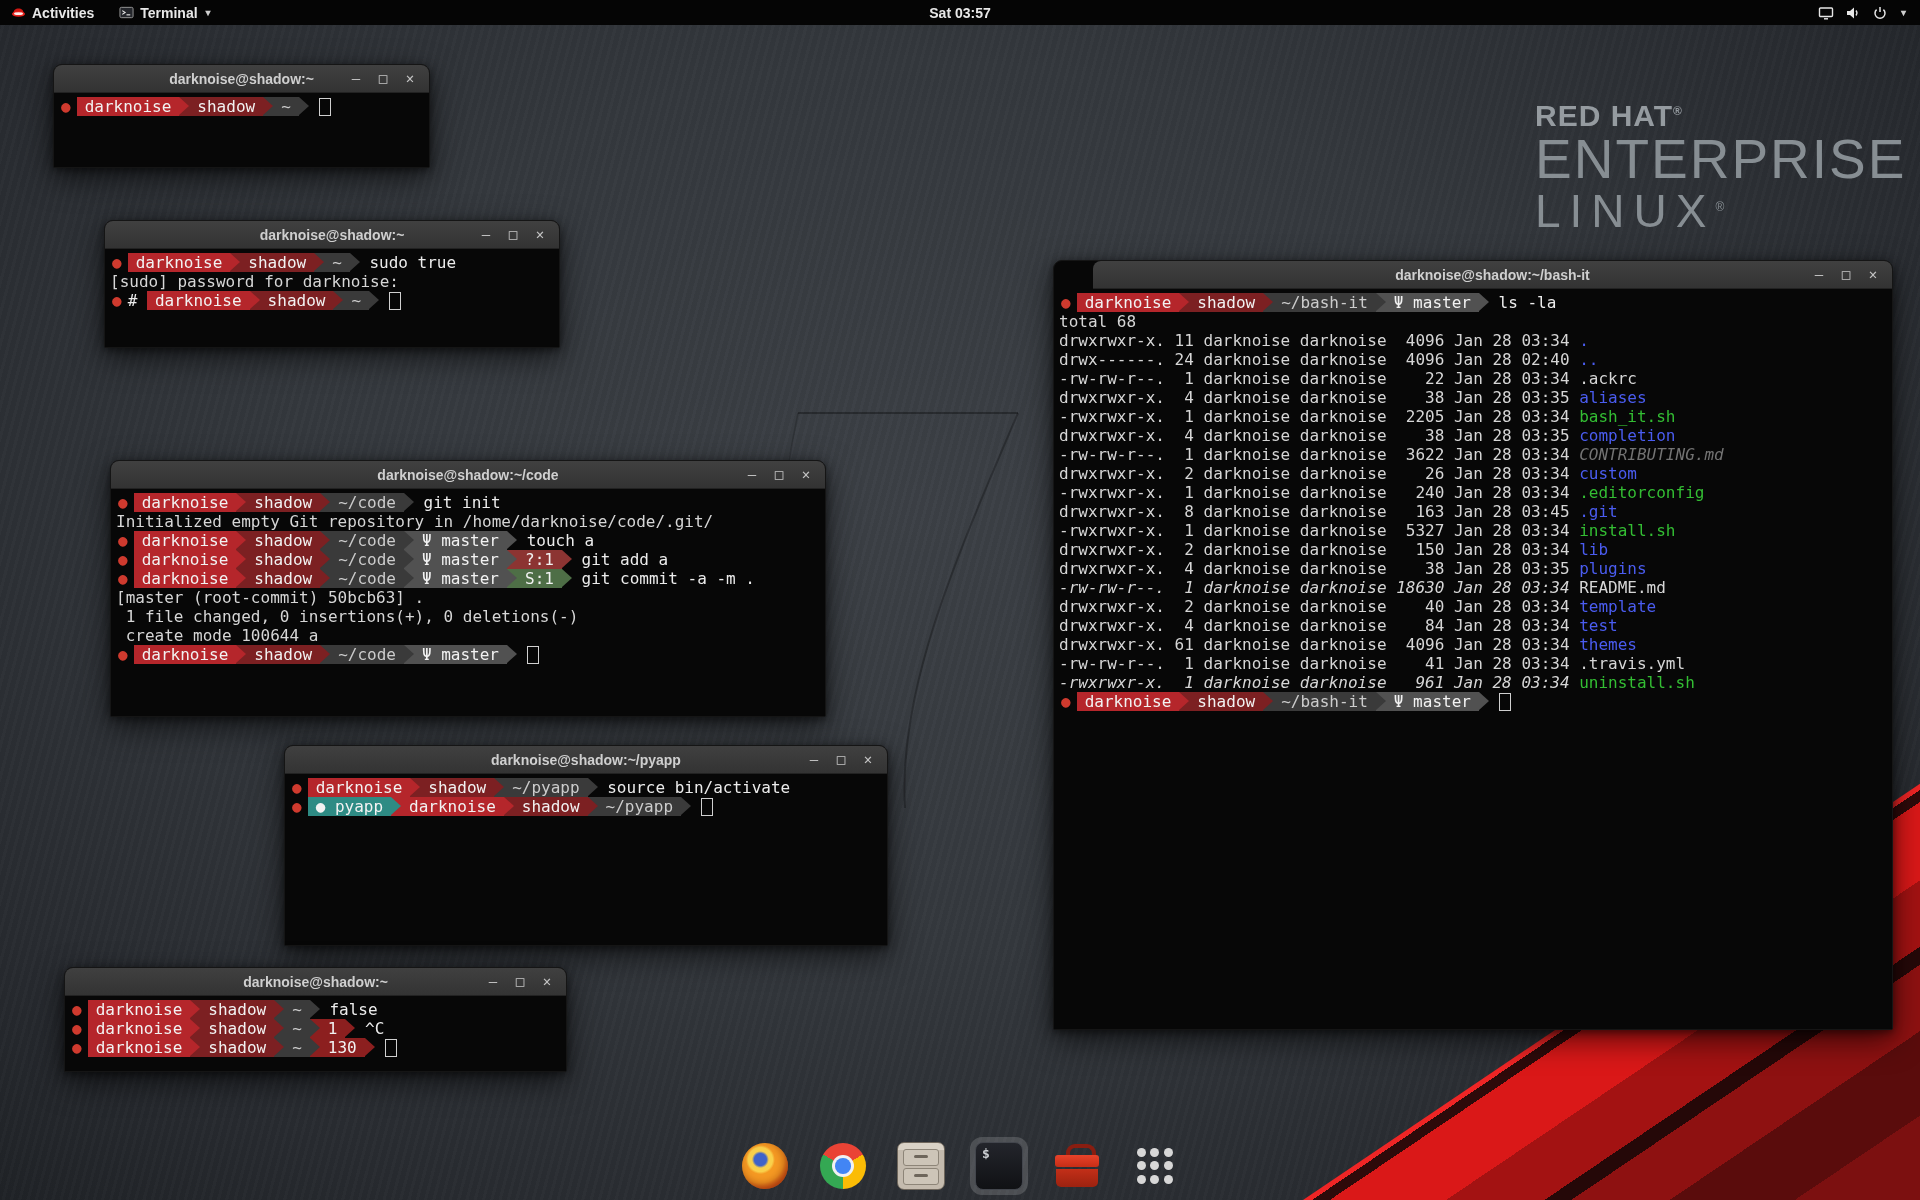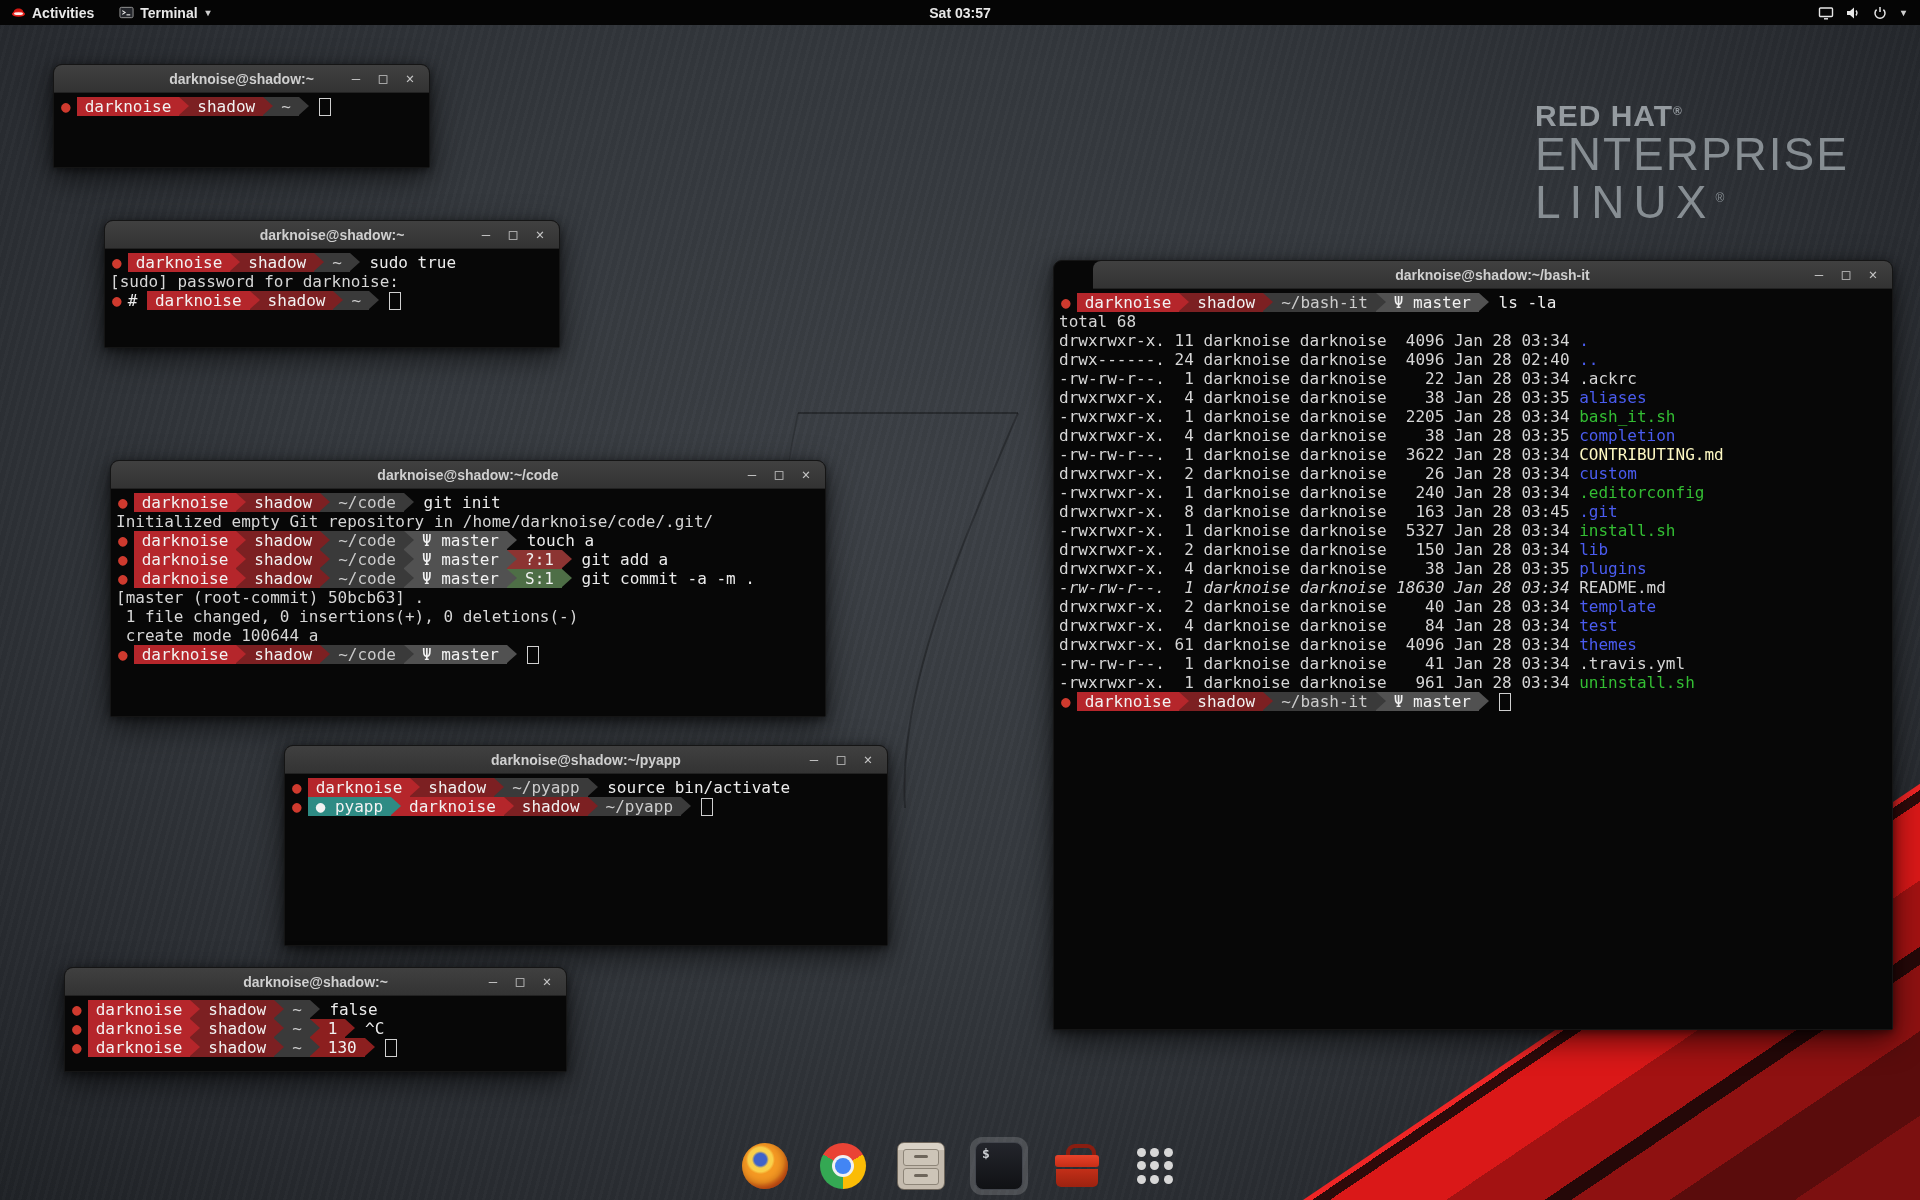--- a/index.html
+++ b/index.html
@@ -12,21 +12,21 @@
   .wall-arcs{position:absolute;inset:0;pointer-events:none;}
   .stripes{position:absolute;left:1303px;top:1200px;width:780px;height:620px;
     transform:rotate(-34deg);transform-origin:0 0;
     background:linear-gradient(to bottom,
       #ef2525 0 5px, #2e0a0a 5px 15px, #da1818 15px 80px, #a31212 80px 135px,
       #250808 135px 150px, #8e1111 150px 205px, #5a0c0c 205px 275px,
       #7c1010 275px 380px, #420909 380px 500px, #2c0606 500px 620px);}
   
   .brand{position:absolute;left:1535px;top:100px;color:#878e93;line-height:1.04;}
   .brand .rh{font-size:30px;font-weight:700;letter-spacing:1px;color:#959ba0;}
-  .brand .ent{font-size:46px;font-weight:300;letter-spacing:2px;}
+  .brand .ent{font-size:55px;font-weight:300;letter-spacing:2px;}
   .brand .lin{font-size:46px;font-weight:300;letter-spacing:9px;}
   .brand sup{font-size:12px;letter-spacing:0;}
   
   .topbar{position:absolute;left:0;top:0;right:0;height:25px;background:#050505;z-index:100;
     display:flex;align-items:center;color:#e8e8e8;font-size:14px;font-weight:600;}
   .tb-left{display:flex;align-items:center;height:100%;}
   .tb-activities,.tb-appmenu{display:flex;align-items:center;gap:6px;padding:0 11px;height:100%;cursor:default;}
   .tb-appmenu{padding-left:14px;}
   .caret{font-size:10px;color:#cfcfcf;margin-left:2px;}
   .tb-clock{position:absolute;left:50%;transform:translateX(-50%);top:0;height:25px;display:flex;align-items:center;}
@@ -232,33 +232,33 @@
   </div>
   <div class="term-body">
       <div class="term-line"><span class="txt" style="color: rgb(207, 58, 46); padding: 0px 6px 0px 2px;">●</span><span class="seg" style="color: rgb(242, 242, 242); background: rgb(181, 38, 43);">darknoise</span><span class="arrow" style="background: rgb(124, 32, 34);"><i style="border-left-color: rgb(181, 38, 43);"></i></span><span class="seg" style="color: rgb(242, 242, 242); background: rgb(124, 32, 34);">shadow</span><span class="arrow" style="background: rgb(58, 58, 58);"><i style="border-left-color: rgb(124, 32, 34);"></i></span><span class="seg" style="color: rgb(204, 204, 204); background: rgb(58, 58, 58);">~/bash-it</span><span class="arrow" style="background: rgb(81, 81, 81);"><i style="border-left-color: rgb(58, 58, 58);"></i></span><span class="seg" style="color: rgb(242, 242, 242); background: rgb(81, 81, 81);">Ψ master</span><span class="arrow"><i style="border-left-color: rgb(81, 81, 81);"></i></span><span class="txt" style="color: rgb(236, 236, 236);"> ls -la</span></div>
       <div class="term-line"><span class="txt" style="color: rgb(214, 214, 214);">total 68</span></div>
       <div class="term-line"><span class="txt" style="color: rgb(214, 214, 214);">drwxrwxr-x. 11 darknoise darknoise  4096 Jan 28 03:34 </span><span class="txt" style="color: rgb(74, 92, 240);">.</span></div>
       <div class="term-line"><span class="txt" style="color: rgb(214, 214, 214);">drwx------. 24 darknoise darknoise  4096 Jan 28 02:40 </span><span class="txt" style="color: rgb(74, 92, 240);">..</span></div>
       <div class="term-line"><span class="txt" style="color: rgb(214, 214, 214);">-rw-rw-r--.  1 darknoise darknoise    22 Jan 28 03:34 </span><span class="txt" style="color: rgb(214, 214, 214);">.ackrc</span></div>
       <div class="term-line"><span class="txt" style="color: rgb(214, 214, 214);">drwxrwxr-x.  4 darknoise darknoise    38 Jan 28 03:35 </span><span class="txt" style="color: rgb(74, 92, 240);">aliases</span></div>
       <div class="term-line"><span class="txt" style="color: rgb(214, 214, 214);">-rwxrwxr-x.  1 darknoise darknoise  2205 Jan 28 03:34 </span><span class="txt" style="color: rgb(51, 189, 51);">bash_it.sh</span></div>
       <div class="term-line"><span class="txt" style="color: rgb(214, 214, 214);">drwxrwxr-x.  4 darknoise darknoise    38 Jan 28 03:35 </span><span class="txt" style="color: rgb(74, 92, 240);">completion</span></div>
-      <div class="term-line"><span class="txt" style="color: rgb(214, 214, 214);">-rw-rw-r--.  1 darknoise darknoise  3622 Jan 28 03:34 </span><span class="txt" style="color: #fef9c3;">CONTRIBUTING.md</span></div>
+      <div class="term-line"><span class="txt" style="color: rgb(214, 214, 214);">-rw-rw-r--.  1 darknoise darknoise  3622 Jan 28 03:34 </span><span class="txt" style="color: #737373; font-style: italic;">CONTRIBUTING.md</span></div>
       <div class="term-line"><span class="txt" style="color: rgb(214, 214, 214);">drwxrwxr-x.  2 darknoise darknoise    26 Jan 28 03:34 </span><span class="txt" style="color: rgb(74, 92, 240);">custom</span></div>
       <div class="term-line"><span class="txt" style="color: rgb(214, 214, 214);">-rwxrwxr-x.  1 darknoise darknoise   240 Jan 28 03:34 </span><span class="txt" style="color: rgb(51, 189, 51);">.editorconfig</span></div>
       <div class="term-line"><span class="txt" style="color: rgb(214, 214, 214);">drwxrwxr-x.  8 darknoise darknoise   163 Jan 28 03:45 </span><span class="txt" style="color: rgb(74, 92, 240);">.git</span></div>
       <div class="term-line"><span class="txt" style="color: rgb(214, 214, 214);">-rwxrwxr-x.  1 darknoise darknoise  5327 Jan 28 03:34 </span><span class="txt" style="color: rgb(51, 189, 51);">install.sh</span></div>
       <div class="term-line"><span class="txt" style="color: rgb(214, 214, 214);">drwxrwxr-x.  2 darknoise darknoise   150 Jan 28 03:34 </span><span class="txt" style="color: rgb(74, 92, 240);">lib</span></div>
       <div class="term-line"><span class="txt" style="color: rgb(214, 214, 214);">drwxrwxr-x.  4 darknoise darknoise    38 Jan 28 03:35 </span><span class="txt" style="color: rgb(74, 92, 240);">plugins</span></div>
       <div class="term-line"><span class="txt" style="color: rgb(214, 214, 214); font-style: italic;">-rw-rw-r--.  1 darknoise darknoise 18630 Jan 28 03:34 </span><span class="txt" style="color: rgb(214, 214, 214);">README.md</span></div>
       <div class="term-line"><span class="txt" style="color: rgb(214, 214, 214);">drwxrwxr-x.  2 darknoise darknoise    40 Jan 28 03:34 </span><span class="txt" style="color: rgb(74, 92, 240);">template</span></div>
       <div class="term-line"><span class="txt" style="color: rgb(214, 214, 214);">drwxrwxr-x.  4 darknoise darknoise    84 Jan 28 03:34 </span><span class="txt" style="color: rgb(74, 92, 240);">test</span></div>
       <div class="term-line"><span class="txt" style="color: rgb(214, 214, 214);">drwxrwxr-x. 61 darknoise darknoise  4096 Jan 28 03:34 </span><span class="txt" style="color: rgb(74, 92, 240);">themes</span></div>
       <div class="term-line"><span class="txt" style="color: rgb(214, 214, 214);">-rw-rw-r--.  1 darknoise darknoise    41 Jan 28 03:34 </span><span class="txt" style="color: rgb(214, 214, 214);">.travis.yml</span></div>
-      <div class="term-line"><span class="txt" style="color: rgb(214, 214, 214);">-rwxrwxr-x.  1 darknoise darknoise   961 Jan 28 03:34 </span><span class="txt" style="color: rgb(51, 189, 51);">uninstall.sh</span></div>
+      <div class="term-line"><span class="txt" style="color: rgb(214, 214, 214); font-style: italic;">-rwxrwxr-x.  1 darknoise darknoise   961 Jan 28 03:34 </span><span class="txt" style="color: rgb(51, 189, 51);">uninstall.sh</span></div>
       <div class="term-line"><span class="txt" style="color: rgb(207, 58, 46); padding: 0px 6px 0px 2px;">●</span><span class="seg" style="color: rgb(242, 242, 242); background: rgb(181, 38, 43);">darknoise</span><span class="arrow" style="background: rgb(124, 32, 34);"><i style="border-left-color: rgb(181, 38, 43);"></i></span><span class="seg" style="color: rgb(242, 242, 242); background: rgb(124, 32, 34);">shadow</span><span class="arrow" style="background: rgb(58, 58, 58);"><i style="border-left-color: rgb(124, 32, 34);"></i></span><span class="seg" style="color: rgb(204, 204, 204); background: rgb(58, 58, 58);">~/bash-it</span><span class="arrow" style="background: rgb(81, 81, 81);"><i style="border-left-color: rgb(58, 58, 58);"></i></span><span class="seg" style="color: rgb(242, 242, 242); background: rgb(81, 81, 81);">Ψ master</span><span class="arrow"><i style="border-left-color: rgb(81, 81, 81);"></i></span><span class="cursor"></span></div>
     </div>
 </div>
 
 <div class="dock">
   <div class="dock-item">
       <div class="ic firefox"></div>
     </div>
   <div class="dock-item">
       <div class="ic chrome">

